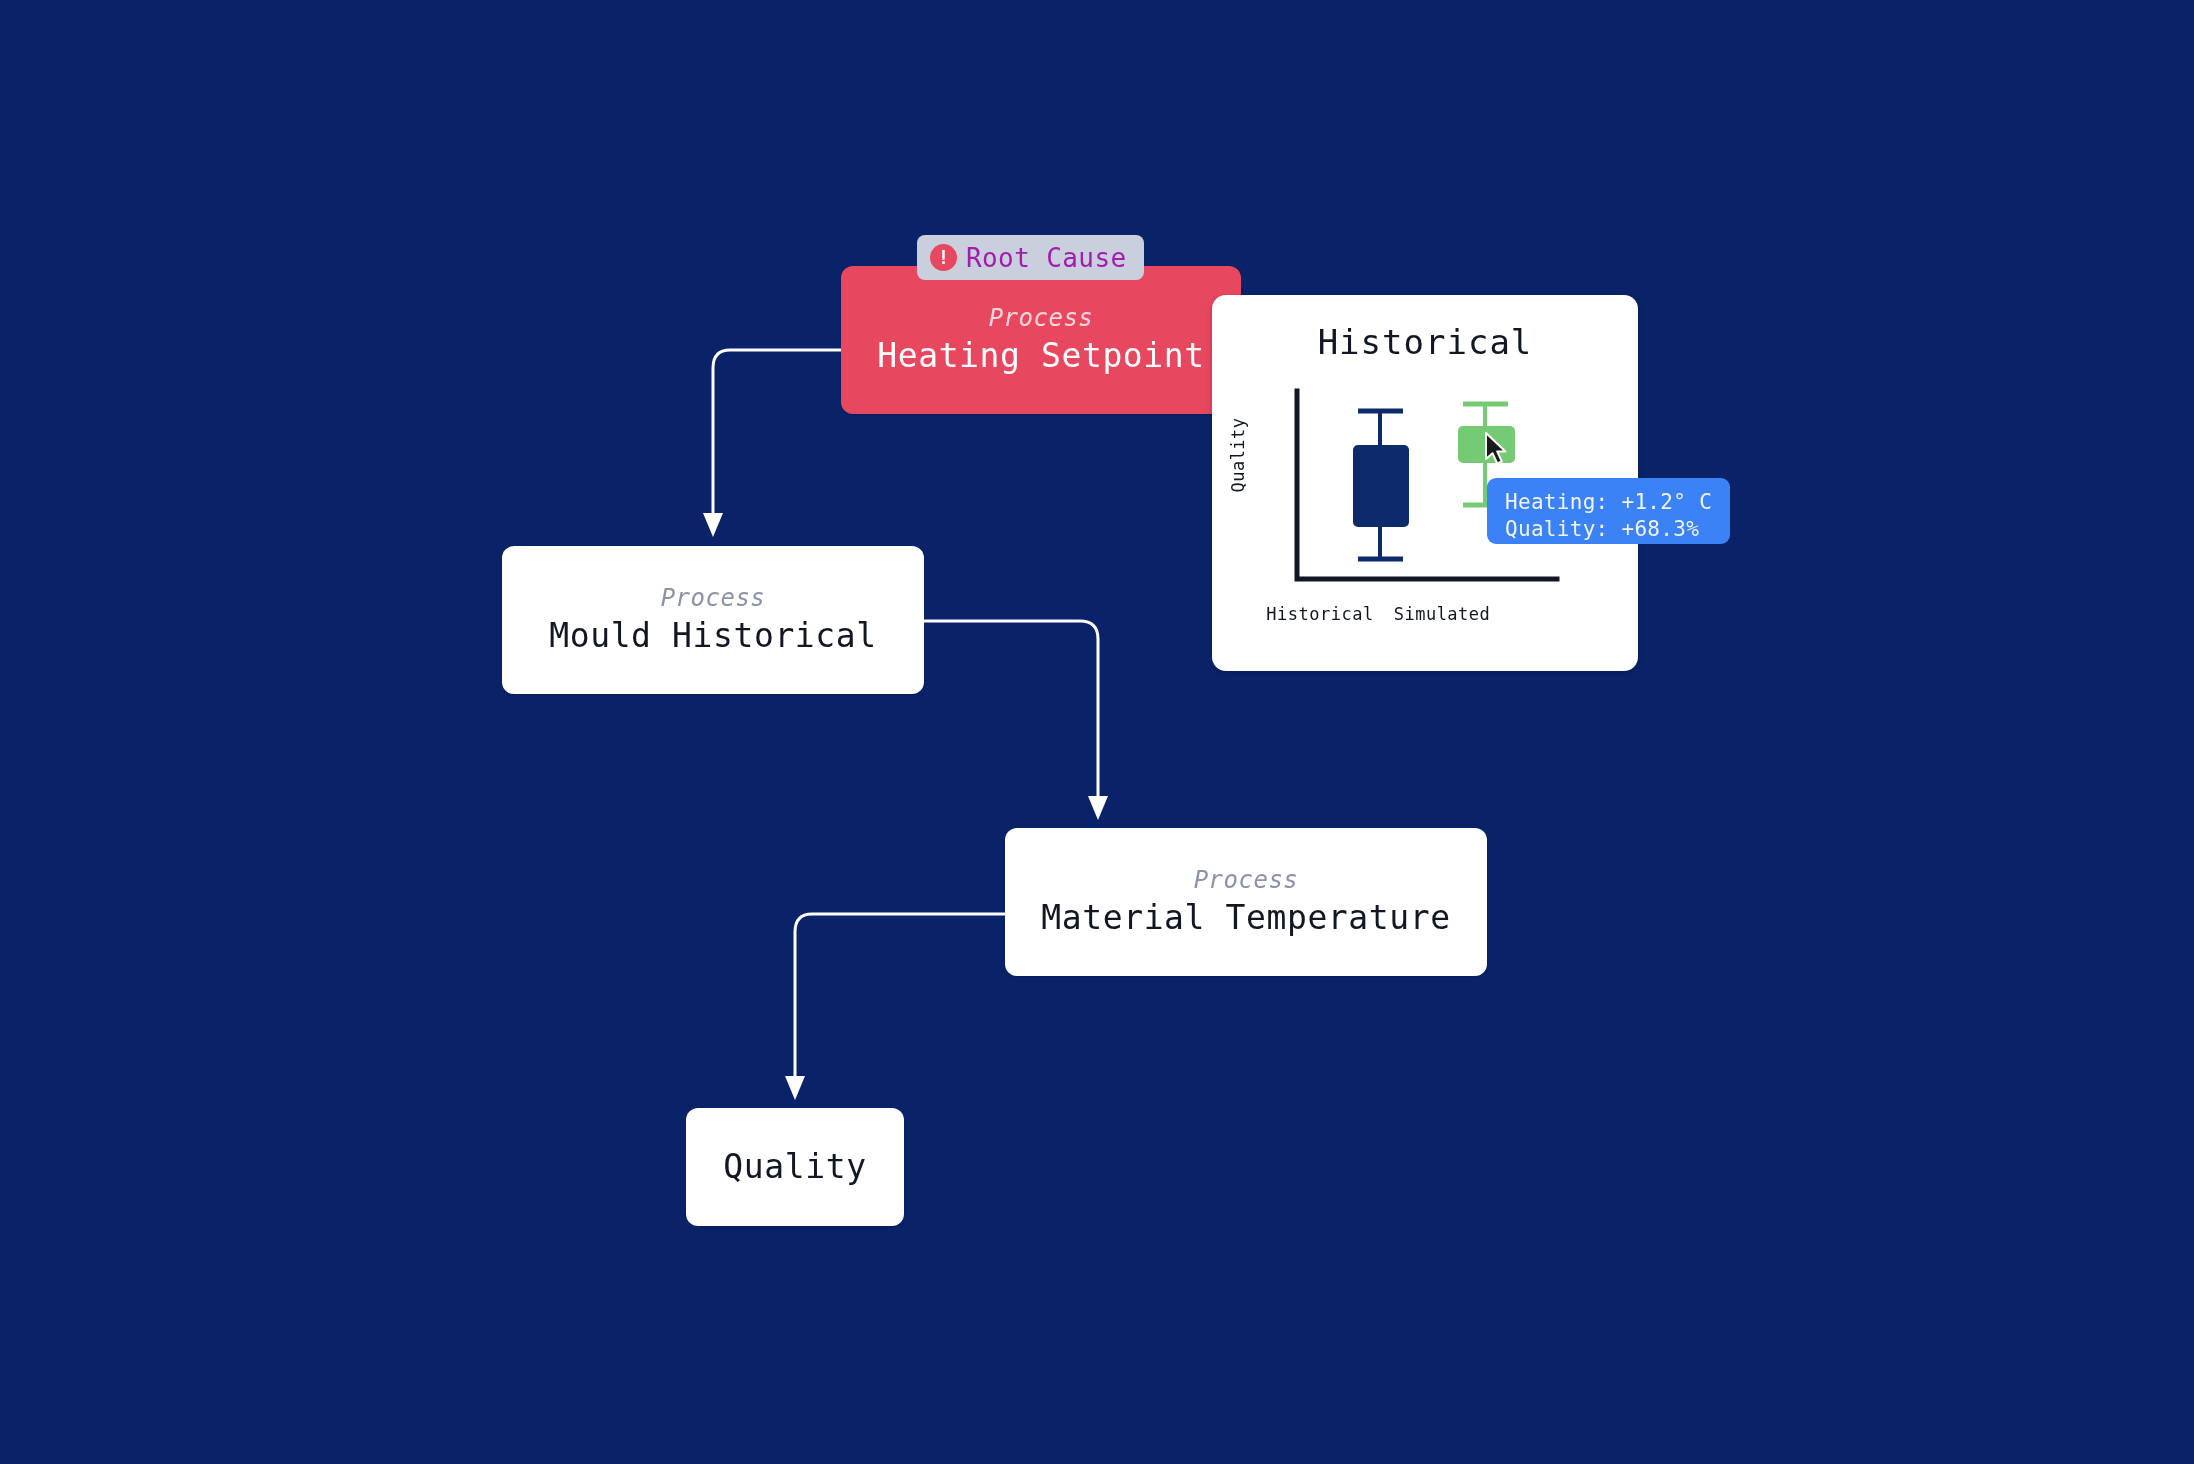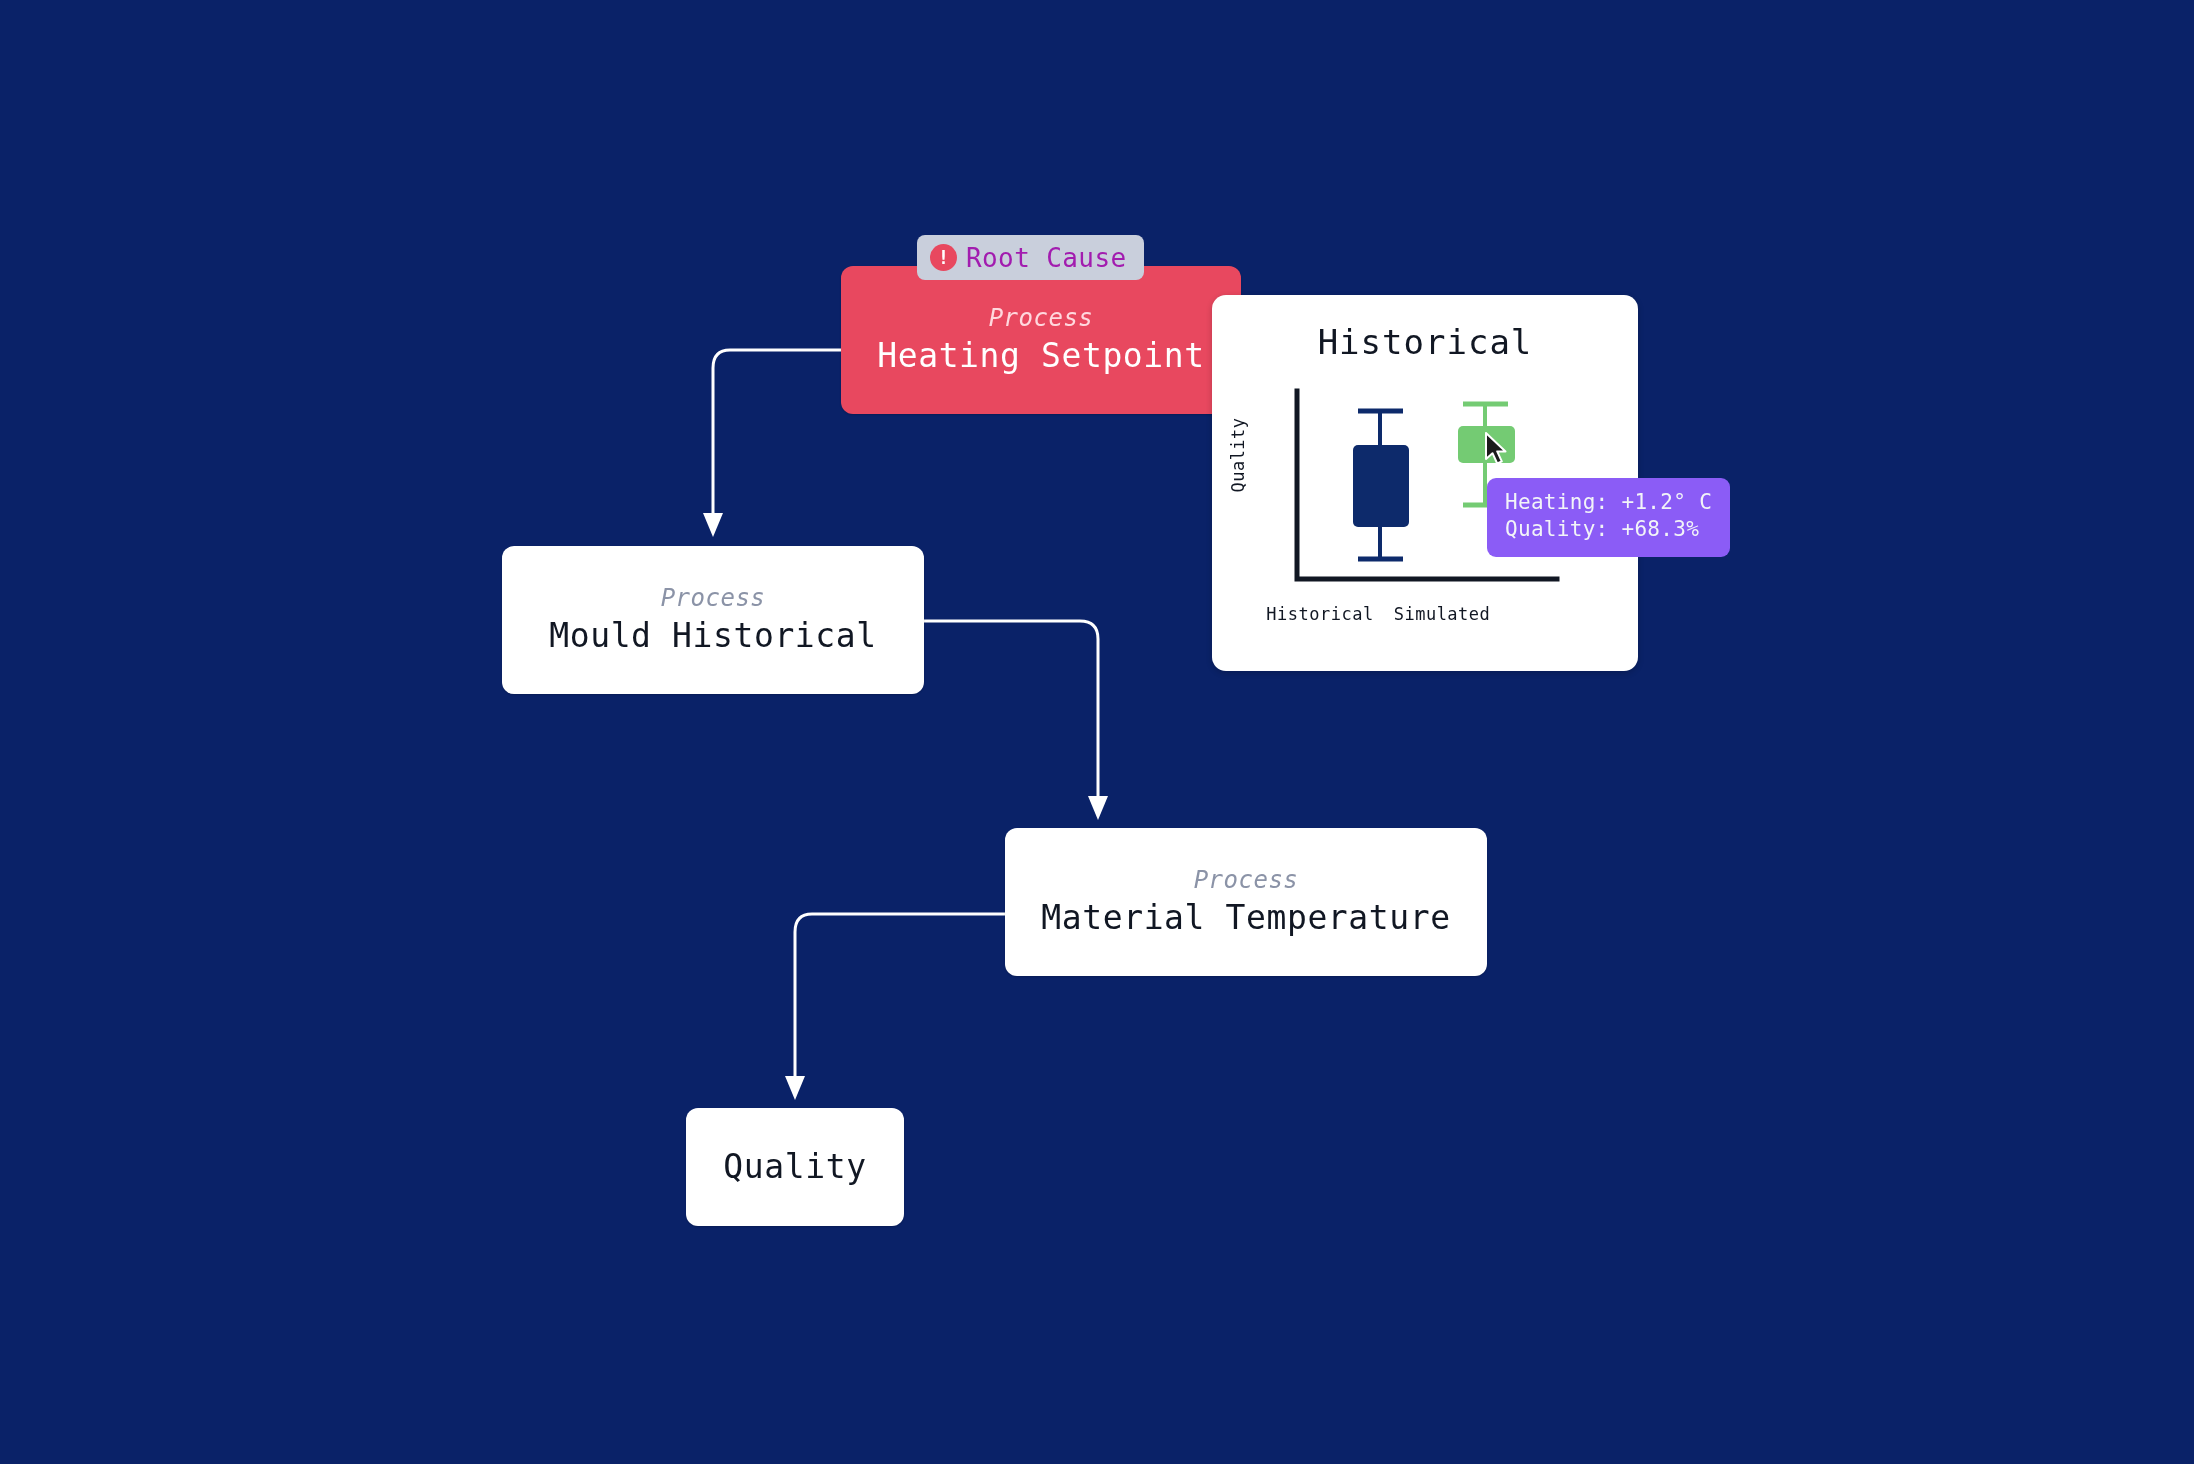--- a/index.html
+++ b/index.html
@@ -118,23 +118,23 @@
     text-align:center;
     white-space:nowrap;
   }
   #x-tick-hist { left:1240px; top:604px; width:160px; }
   #x-tick-sim  { left:1362px; top:604px; width:160px; }
 
   
   #sim-tooltip {
     position:absolute;
     left:1487px; top:478px;
-    background:#8b5cf6;
+    background:#3b82f6;
     border-radius:9px;
-    padding:11px 18px 13px 18px;
+    padding:11px 18px 0 18px;
     z-index:9;
   }
   #sim-tooltip div {
     font-size:21px;
     color:#f2f4f8;
     line-height:1.30;
     letter-spacing:.3px;
     white-space:nowrap;
   }
 

